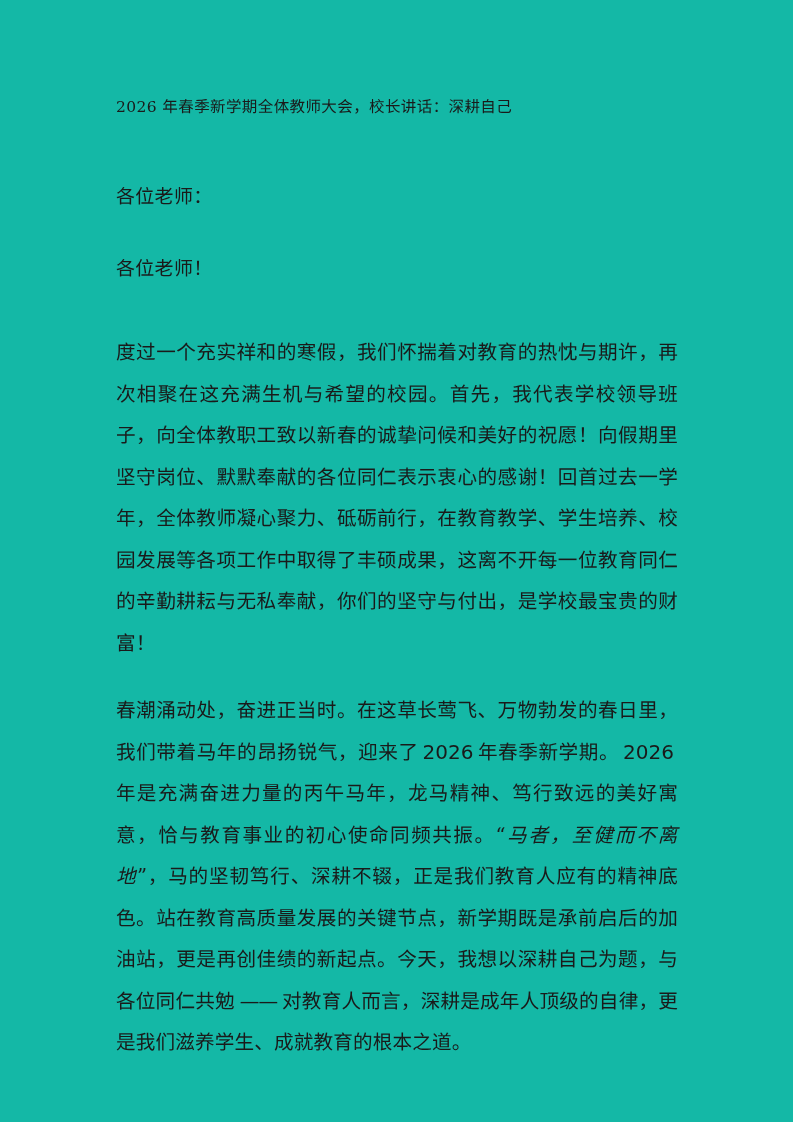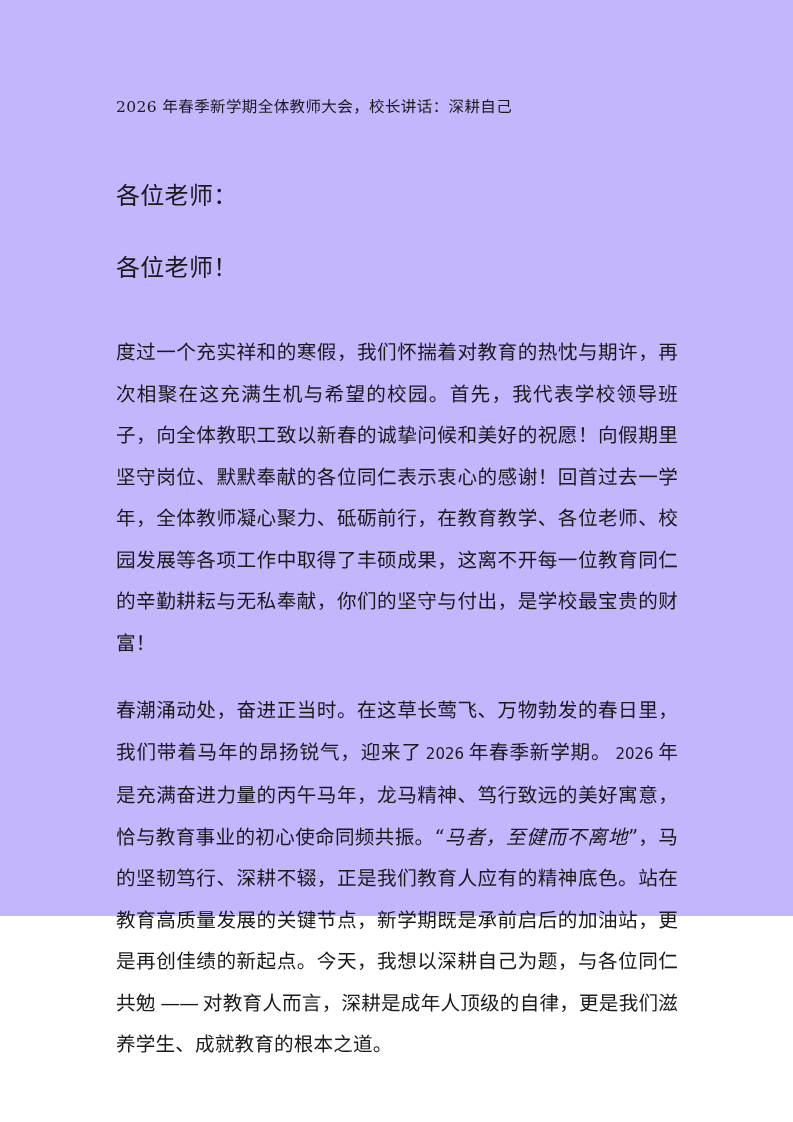--- a/index.html
+++ b/index.html
@@ -14,22 +14,22 @@
     height: 1122px;
     overflow: hidden;
     font-family: "DejaVu Serif", "Liberation Serif", serif;
     color: #1a1a1a;
     -webkit-font-smoothing: antialiased;
   }
 
   .page {
     position: relative;
     width: 793px;
-    height: 916px;
-    background: #c4b5fd;
+    height: 1122px;
+    background: #14b8a6;
     box-sizing: border-box;
   }
 
   .doc-body {
     position: absolute;
     left: 116px;
     top: 94px;
     width: 562px;
   }
 
@@ -42,21 +42,21 @@
     margin: 0 0 0 0;
     font-weight: 400;
   }
 
   .spacer-title-to-salutation { height: 62px; }
   .spacer-salutation-to-greeting { height: 44px; }
   .spacer-greeting-to-body { height: 50px; }
   .spacer-para { height: 26px; }
 
   .short-line {
-    font-size: 24px;
+    font-size: 19px;
     line-height: 28px;
     letter-spacing: 0.3px;
     color: #1a1a1a;
     margin: 0;
   }
 
   .para {
     font-size: 19.6px;
     line-height: 41.5px;
     letter-spacing: 0.15px;
@@ -64,21 +64,21 @@
     text-align: justify;
     text-justify: inter-ideograph;
     text-align-last: left;
     margin: 0;
     word-break: break-all;
   }
 
   
   .num {
     font-family: "DejaVu Sans", "Liberation Sans", sans-serif;
-    font-size: 15px;
+    font-size: 20px;
     padding: 0 4px;
     letter-spacing: 0;
   }
 
   
   .quote-italic {
     font-style: italic;
     font-family: "DejaVu Serif", "Liberation Serif", serif;
     letter-spacing: 0.6px;
   }
@@ -99,20 +99,20 @@
     <div class="spacer-title-to-salutation"></div>
 
     <div class="short-line">各位老师：</div>
 
     <div class="spacer-salutation-to-greeting"></div>
 
     <div class="short-line">各位老师！</div>
 
     <div class="spacer-greeting-to-body"></div>
 
-    <p class="para">度过一个充实祥和的寒假，我们怀揣着对教育的热忱与期许，再次相聚在这充满生机与希望的校园。首先，我代表学校领导班子，向全体教职工致以新春的诚挚问候和美好的祝愿！向假期里坚守岗位、默默奉献的各位同仁表示衷心的感谢！回首过去一学年，全体教师凝心聚力、砥砺前行，在教育教学、各位老师、校园发展等各项工作中取得了丰硕成果，这离不开每一位教育同仁的辛勤耕耘与无私奉献，你们的坚守与付出，是学校最宝贵的财富！</p>
+    <p class="para">度过一个充实祥和的寒假，我们怀揣着对教育的热忱与期许，再次相聚在这充满生机与希望的校园。首先，我代表学校领导班子，向全体教职工致以新春的诚挚问候和美好的祝愿！向假期里坚守岗位、默默奉献的各位同仁表示衷心的感谢！回首过去一学年，全体教师凝心聚力、砥砺前行，在教育教学、学生培养、校园发展等各项工作中取得了丰硕成果，这离不开每一位教育同仁的辛勤耕耘与无私奉献，你们的坚守与付出，是学校最宝贵的财富！</p>
 
     <div class="spacer-para"></div>
 
     <p class="para">春潮涌动处，奋进正当时。在这草长莺飞、万物勃发的春日里，我们带着马年的昂扬锐气，迎来了<span class="num">2026</span>年春季新学期。<span class="num">2026</span>年是充满奋进力量的丙午马年，龙马精神、笃行致远的美好寓意，恰与教育事业的初心使命同频共振。“<span class="quote-italic">马者，至健而不离地</span>”，马的坚韧笃行、深耕不辍，正是我们教育人应有的精神底色。站在教育高质量发展的关键节点，新学期既是承前启后的加油站，更是再创佳绩的新起点。今天，我想以深耕自己为题，与各位同仁共勉<span class="emdash">——</span>对教育人而言，深耕是成年人顶级的自律，更是我们滋养学生、成就教育的根本之道。</p>
 
   </div>
 </div>
 
 </body></html>

